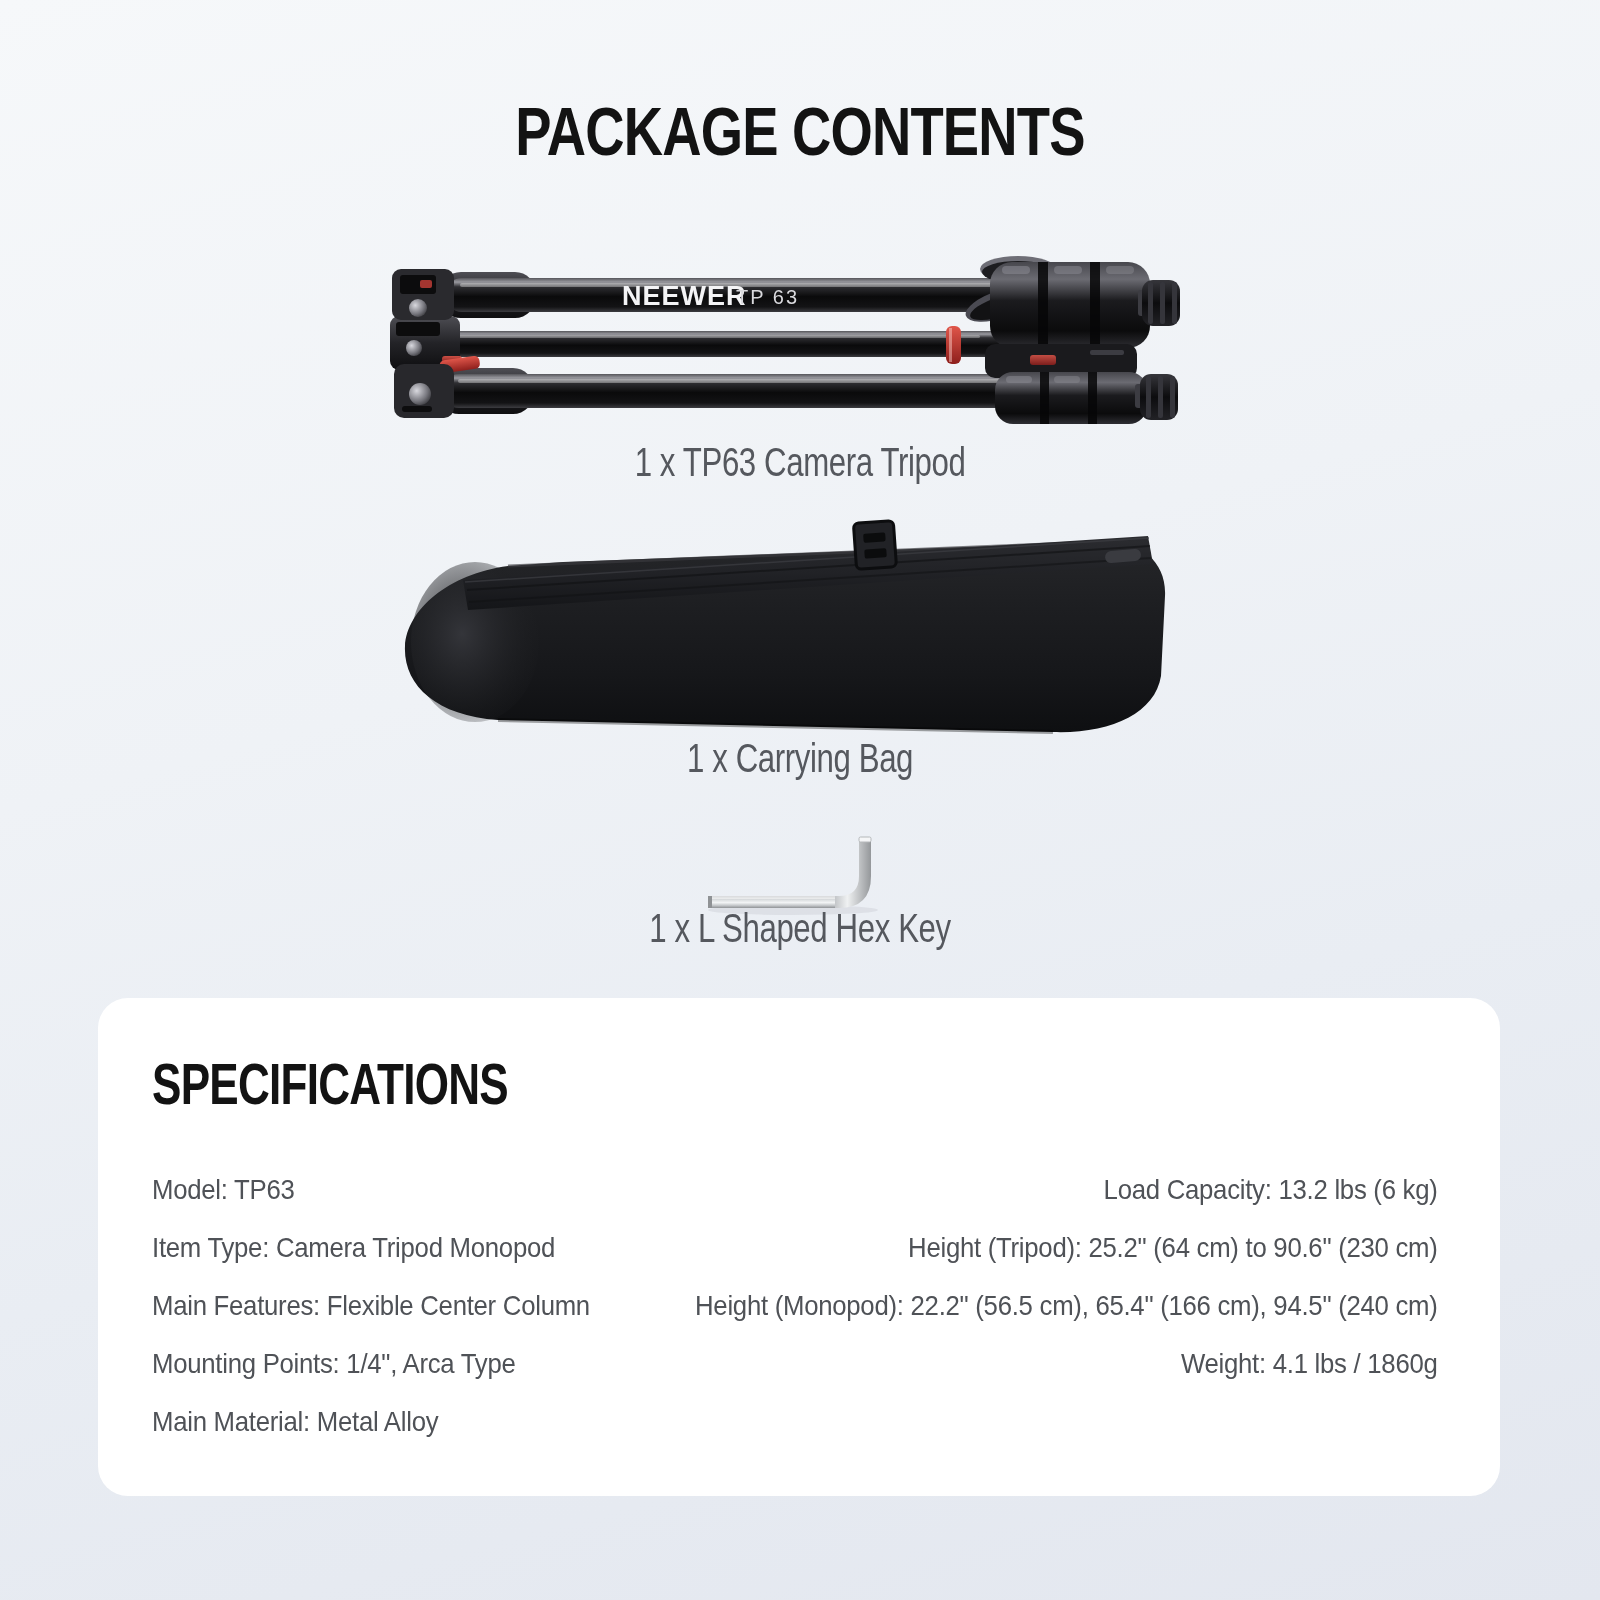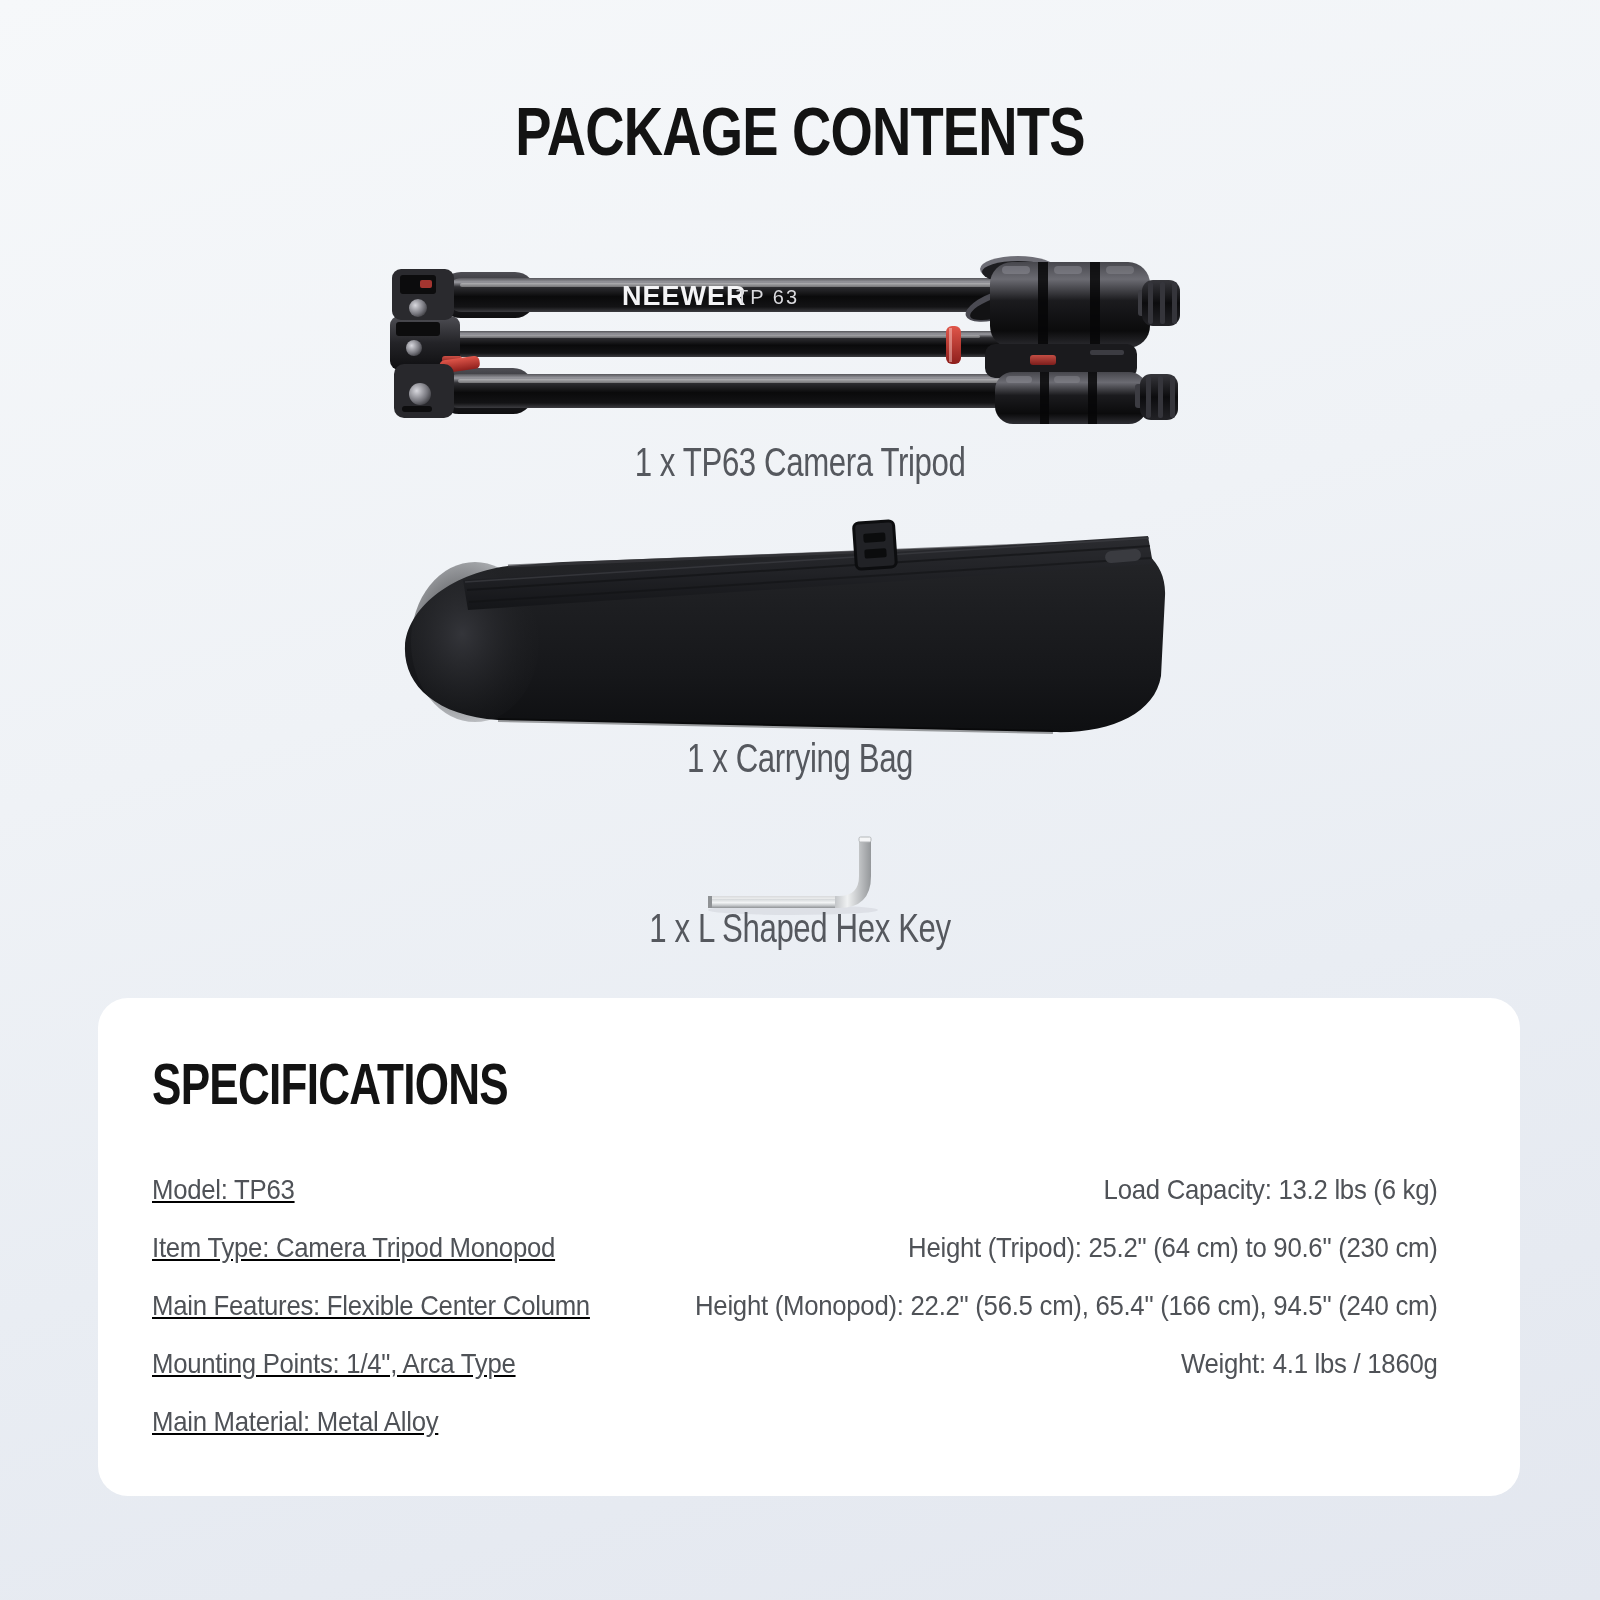--- a/index.html
+++ b/index.html
@@ -34,34 +34,34 @@
     transform: scaleX(0.78);
     transform-origin: 50% 50%;
     white-space: nowrap;
   }
   .caption-tripod { top: 440px; }
   .caption-bag    { top: 736px; }
   .caption-hex    { top: 906px; }
   .spec-card {
     position: absolute; left: 98px; top: 998px;
     width: 1402px; height: 498px;
-    background: #ffffff; border-radius: 30px; padding-left: 20px;
+    background: #ffffff; border-radius: 30px;
   }
   .spec-heading {
     position: absolute; left: 54px; top: 52px;
     margin: 0;
     font-size: 58px; font-weight: 700; color: #131313;
     letter-spacing: -1px;
     transform: scaleX(0.76);
     transform-origin: 0 50%;
     white-space: nowrap;
   }
   .spec-columns { position: absolute; left: 0; top: 178px; width: 1402px; }
   .spec-col { position: absolute; top: 0; display: flex; flex-direction: column; gap: 30px; }
-  .spec-col-left  { left: 54px; text-decoration: underline; }
+  .spec-col-left  { left: 54px; }
   .spec-col-right { left: 597px; text-align: right; }
   .spec-row {
     margin: 0;
     font-size: 28px; font-weight: 400; color: #4f5257;
     line-height: 28px; letter-spacing: -0.3px;
     transform: scaleX(0.92);
     transform-origin: 0 50%;
     white-space: nowrap;
   }
   .brand-text { font-weight: 700; font-size: 27px; fill: #f4f4f6; letter-spacing: 1px; }

